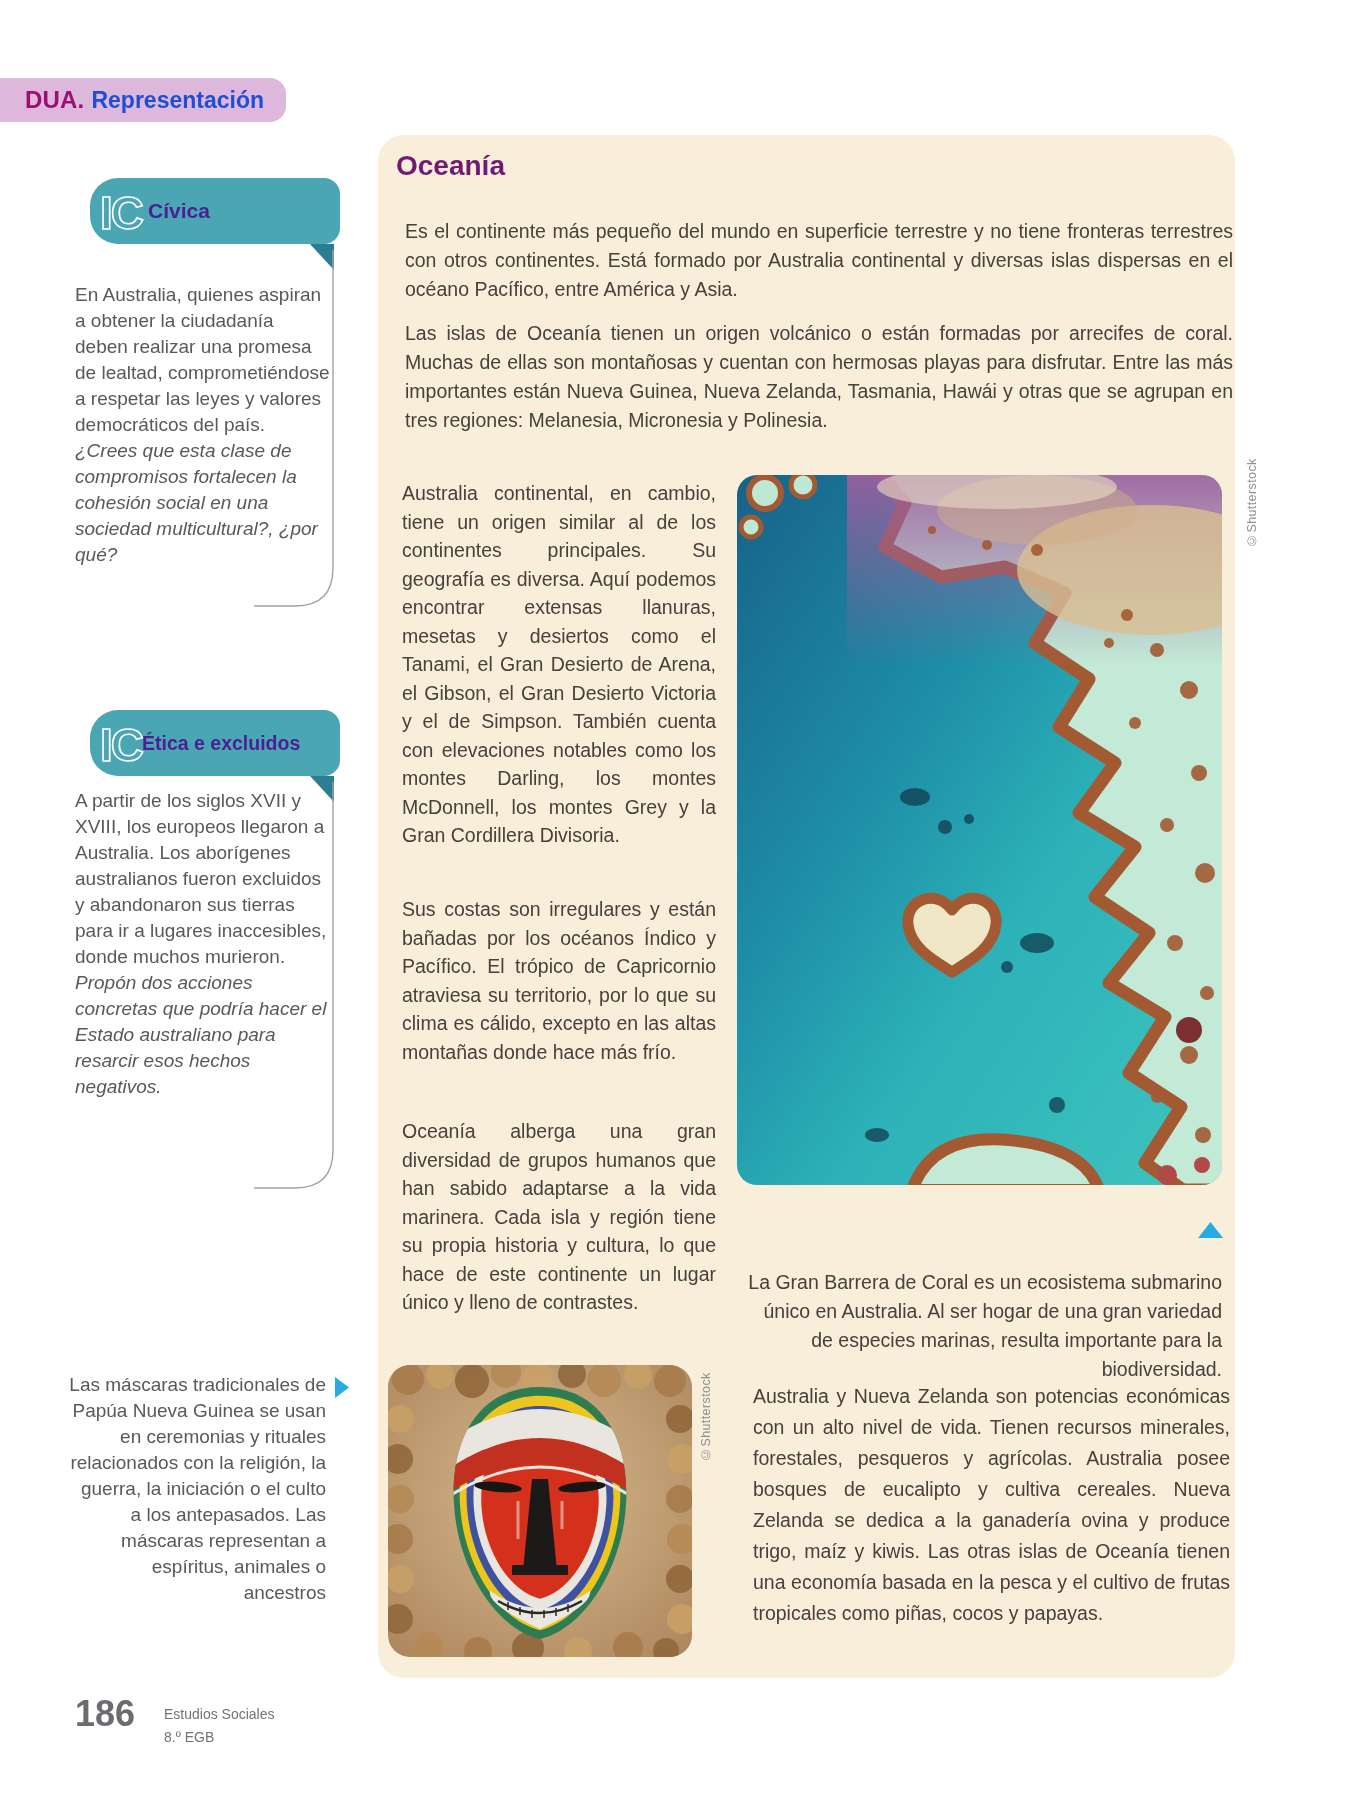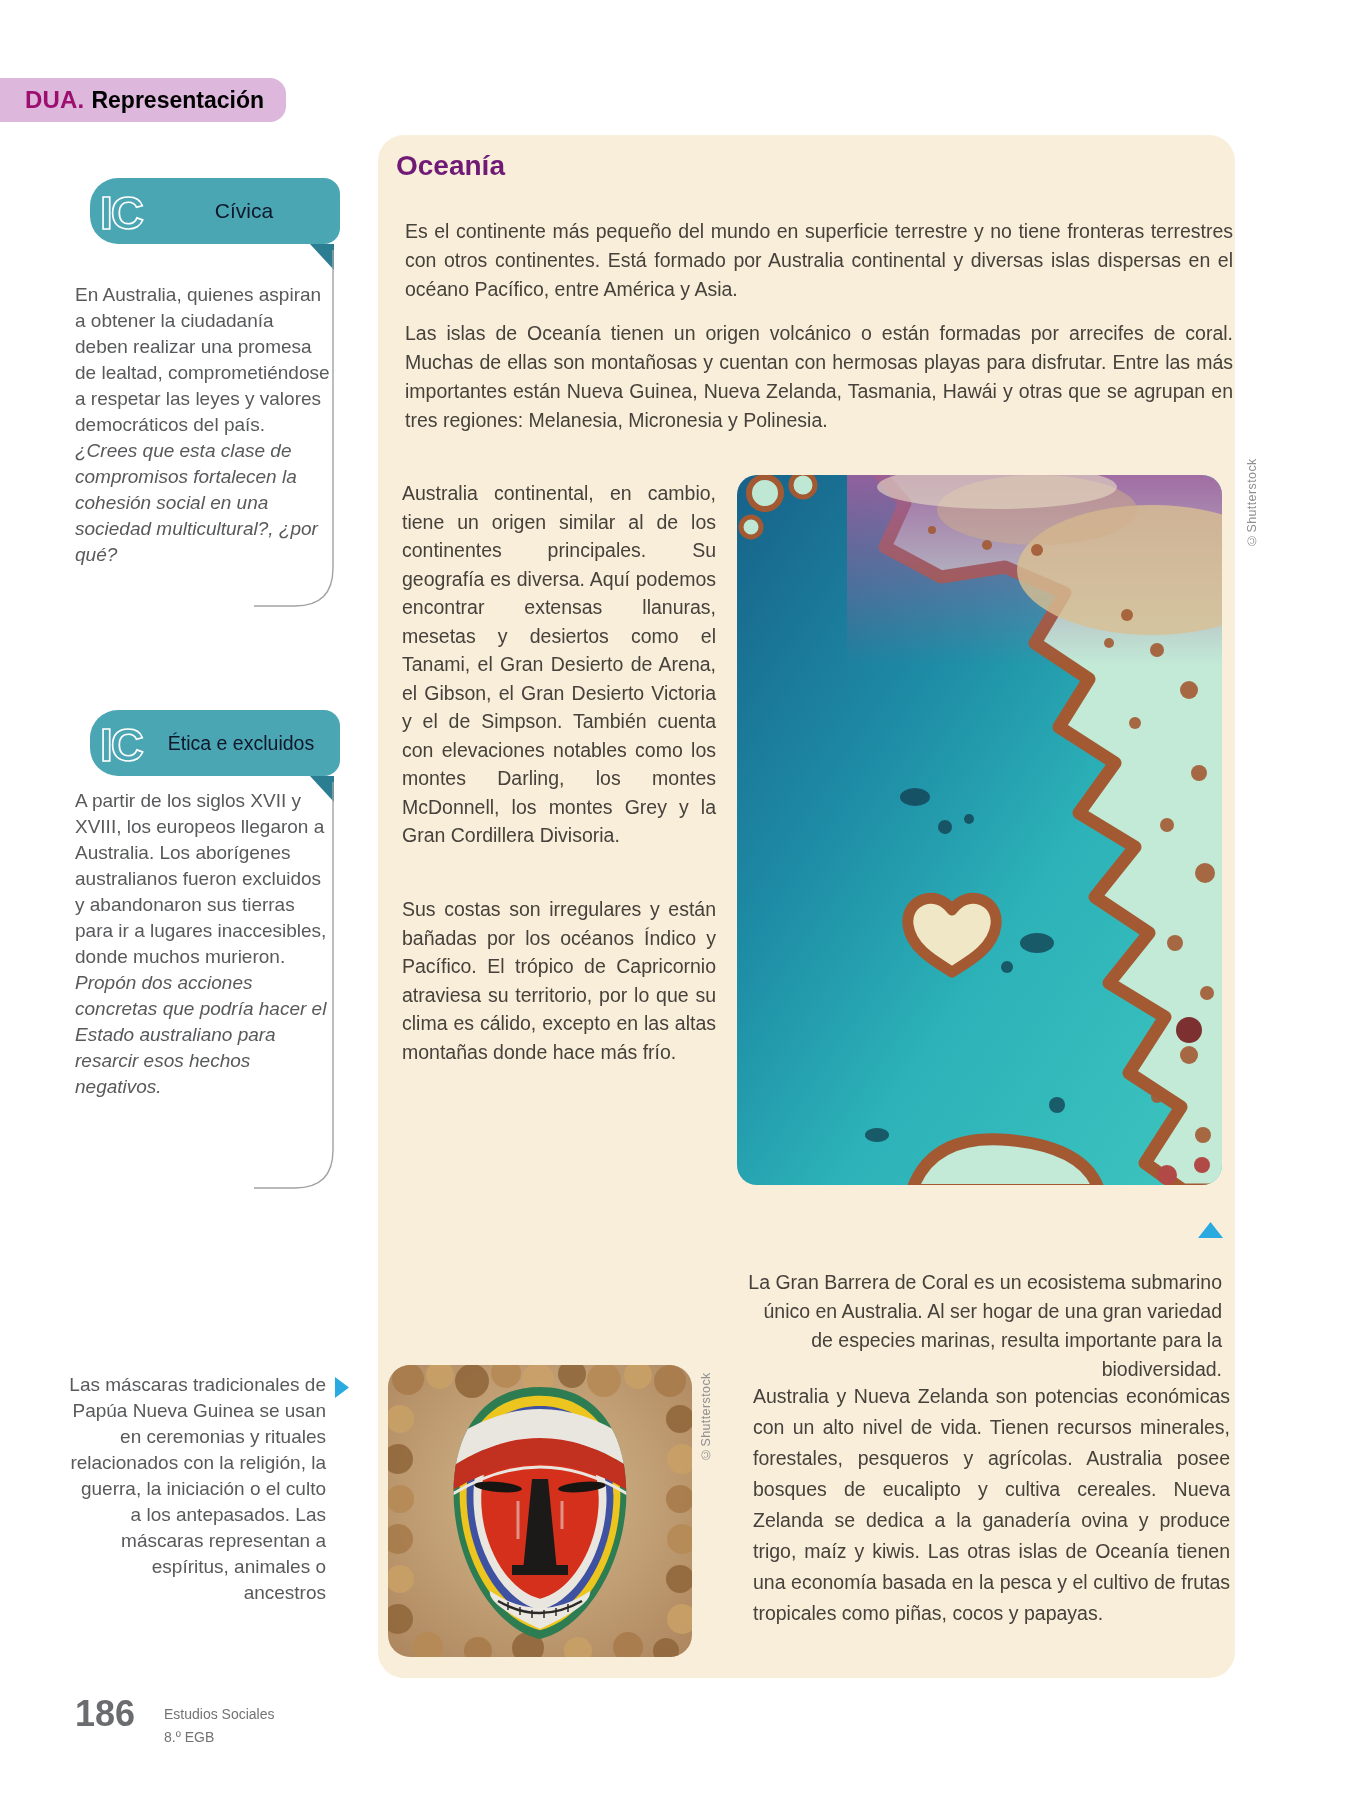--- a/index.html
+++ b/index.html
@@ -8,30 +8,30 @@
     font-family:"Liberation Sans",sans-serif;
   }
   
   .dua-banner{
     position:absolute;left:0;top:78px;width:286px;height:44px;
     background:#ddb7dc;border-radius:0 16px 16px 0;
     display:flex;align-items:center;justify-content:flex-end;
     padding-right:22px;box-sizing:border-box;
   }
   .dua-prefix{color:#9c0f6e;font-weight:bold;font-size:24px;letter-spacing:.2px;}
-  .dua-label{color:#000000;font-weight:bold;font-size:23px;margin-left:7px;}
+  .dua-label{color:#1d4ed8;font-weight:bold;font-size:23px;margin-left:7px;}
   
   .callout-header{
     position:absolute;left:90px;width:250px;height:66px;background:#4ba6b4;
     border-radius:28px 16px 16px 28px;display:flex;align-items:center;
   }
   .callout-logo{position:absolute;left:8px;top:9px;}
   .callout-title{
-    width:100%;text-align:center;padding-left:58px;box-sizing:border-box;
-    color:#0f172a;font-weight:normal;font-size:21px;
+    width:100%;padding-left:58px;box-sizing:border-box;
+    color:#4c1d95;font-weight:bold;font-size:21px;
   }
   .callout-tail{
     position:absolute;left:310px;width:24px;height:26px;background:#2b7e91;
     clip-path:polygon(0 0,100% 0,100% 100%);
   }
   .callout-line{position:absolute;left:240px;}
   .callout-text{
     position:absolute;left:75px;width:255px;
     color:#58595b;font-size:19px;line-height:26px;
   }
@@ -106,20 +106,21 @@
     <span class="dua-label">Representación</span>
   </div>
 
   <div class="main-panel"></div>
 
   <h1 class="main-title">Oceanía</h1>
   <p class="para p-top" style="top:204px;">Es el continente más pequeño del mundo en superficie terrestre y no tiene fronteras terrestres con otros continentes. Está formado por Australia continental y diversas islas dispersas en el océano Pacífico, entre América y Asia.</p>
   <p class="para p-top" style="top:306px;">Las islas de Oceanía tienen un origen volcánico o están formadas por arrecifes de coral. Muchas de ellas son montañosas y cuentan con hermosas playas para disfrutar. Entre las más importantes están Nueva Guinea, Nueva Zelanda, Tasmania, Hawái y otras que se agrupan en tres regiones: Melanesia, Micronesia y Polinesia.</p>
   <p class="para p-left" style="top:466px;">Australia continental, en cambio, tiene un origen similar al de los continentes principales. Su geografía es diversa. Aquí podemos encontrar extensas llanuras, mesetas y desiertos como el Tanami, el Gran Desierto de Arena, el Gibson, el Gran Desierto Victoria y el de Simpson. También cuenta con elevaciones notables como los montes Darling, los montes McDonnell, los montes Grey y la Gran Cordillera Divisoria.</p>
   <p class="para p-left" style="top:882px;">Sus costas son irregulares y están bañadas por los océanos Índico y Pacífico. El trópico de Capricornio atraviesa su territorio, por lo que su clima es cálido, excepto en las altas montañas donde hace más frío.</p>
+  <p class="para p-left" style="top:1104px;">Oceanía alberga una gran diversidad de grupos humanos que han sabido adaptarse a la vida marinera. Cada isla y región tiene su propia historia y cultura, lo que hace de este continente un lugar único y lleno de contrastes.</p>
 
   <div class="reef-photo">
     <svg width="485" height="710" viewBox="0 0 485 710">
       <defs>
         <linearGradient id="lagoon" x1="0" y1="0" x2="1" y2="1">
           <stop offset="0" stop-color="#17628a"></stop>
             <stop offset="0.35" stop-color="#1e8da6"></stop>
           <stop offset="0.6" stop-color="#2cb2b8"></stop>
             <stop offset="1" stop-color="#3ec5bf"></stop>
         </linearGradient>

